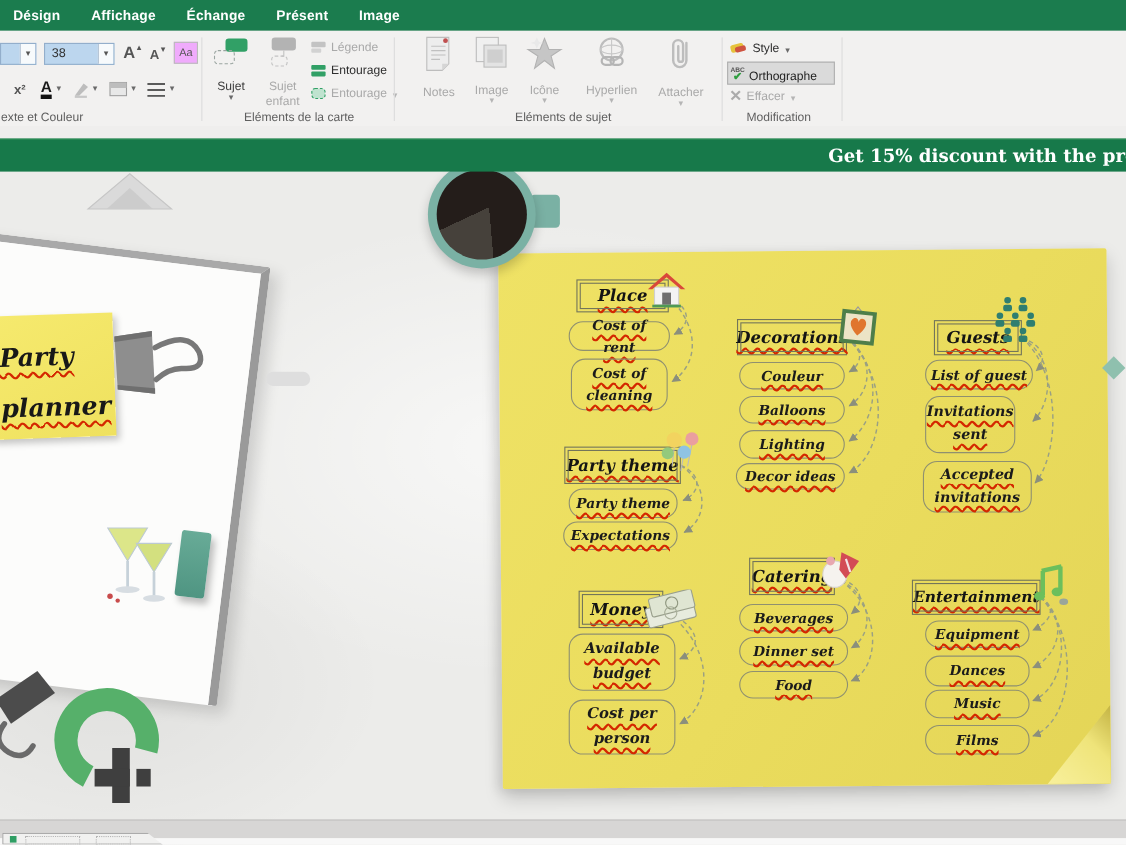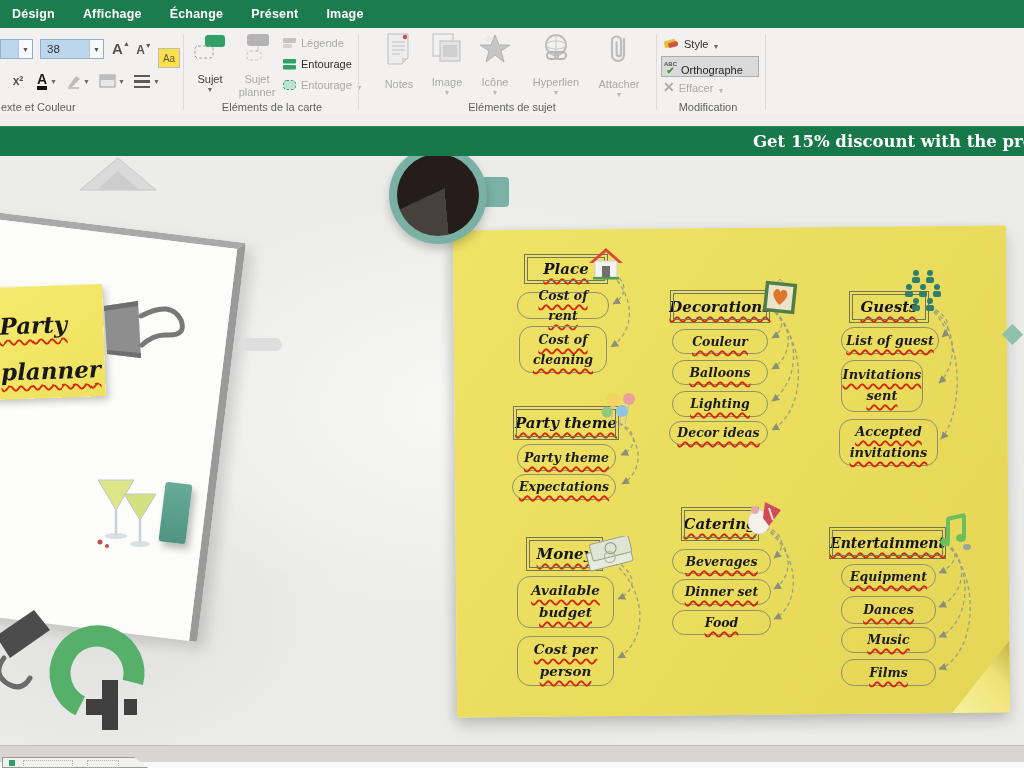--- a/index.html
+++ b/index.html
@@ -96,21 +96,21 @@
       <span class="arr">▼</span>
     </div>
     <div class="tool" style="left:110px;top:9px;width:22px;height:22px">
       <span style="font-size:15px;font-weight:bold">A</span>
         <span style="font-size:7px;margin-top:-10px">▲</span>
     </div>
     <div class="tool" style="left:134px;top:12px;width:20px;height:19px">
       <span style="font-size:12px;font-weight:bold">A</span>
         <span style="font-size:7px;margin-top:-8px">▼</span>
     </div>
-    <div class="tool" style="left:158px;top:20px;width:20px;height:18px;border:1px solid #bbb;background:#fde047;font-size:10px">
+    <div class="tool" style="left:158px;top:10px;width:20px;height:18px;border:1px solid #bbb;background:#f0abfc;font-size:10px">
       <span>Aa</span>
     </div>
     <div class="tool" style="left:8px;top:44px;width:20px;height:18px;font-weight:bold;font-size:12px">
       <span>x²</span>
     </div>
     <div class="tool" style="left:33px;top:42px;width:28px;height:22px">
       <span style="font-weight:bold;font-size:14px;color:#1a1a1a;border-bottom:4px solid #111;line-height:1.05">A</span>
       <span class="caret" style="margin-left:3px">▼</span>
     </div>
     <div class="tool" style="left:64px;top:42px;width:28px;height:22px">
@@ -142,21 +142,21 @@
       </svg>
       <span class="lbl rsmall">Sujet</span>
       <span class="caret">▼</span>
     </div>
     <div class="bigbtn" style="left:234px;top:5px;width:46px">
       <svg width="32" height="28">
         <rect x="6" y="1" width="22" height="12" rx="3" fill="#b3b3b3"></rect>
         <path d="M17,13 v5 h-2" stroke="#c2c2c2" fill="none"></path>
         <rect x="6" y="18" width="14" height="9" rx="3" fill="none" stroke="#c2c2c2" stroke-dasharray="3 2"></rect>
       </svg>
-      <span class="lbl rsmall dis">Sujet planner</span>
+      <span class="lbl rsmall dis">Sujet enfant</span>
     </div>
     <div class="minirow dis" style="left:282px;top:9px">
       <svg width="15" height="12" class="icn">
           <rect x="1" y="1" width="13" height="5" rx="1" fill="#c3c3c3"></rect>
           <rect x="1" y="7" width="9" height="4" rx="1" fill="#d2d2d2"></rect>
         </svg>
       <span>Légende</span>
     </div>
     <div class="minirow" style="left:282px;top:30px;color:#2e2e2e">
       <svg width="15" height="12" class="icn">

